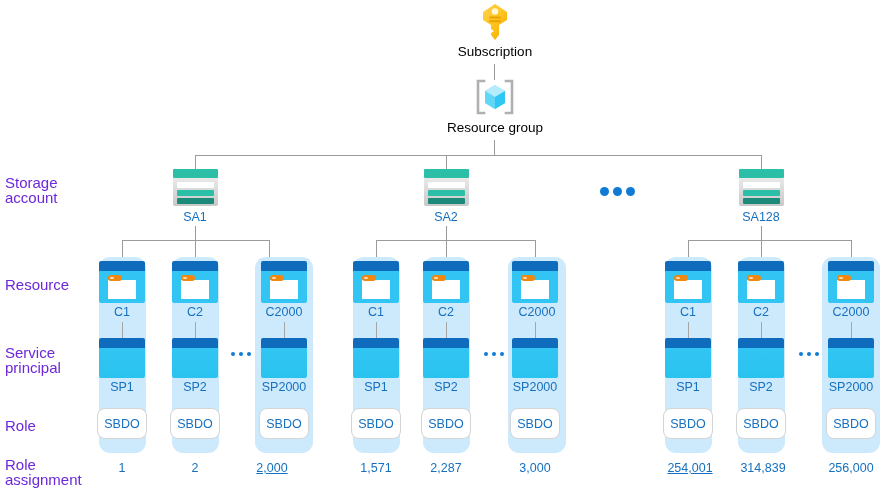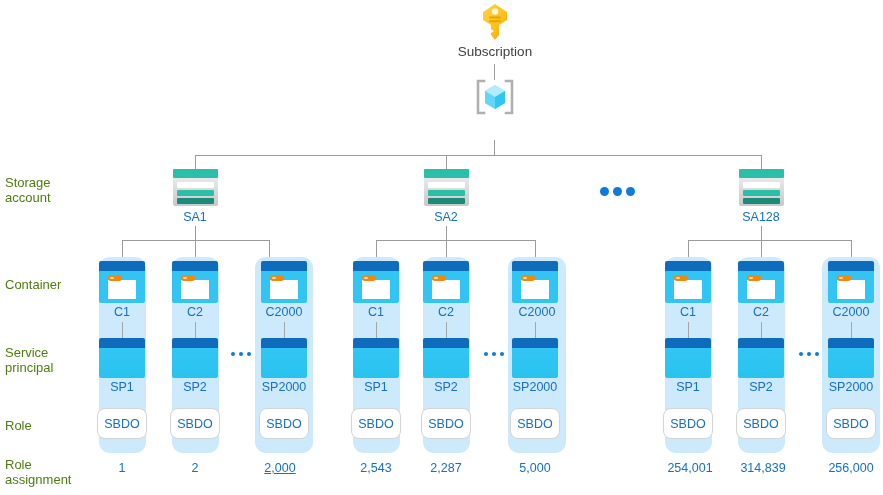--- a/index.html
+++ b/index.html
@@ -9,36 +9,36 @@
     background:#ffffff;
     font-family:"Liberation Sans","DejaVu Sans",sans-serif;
     color:#0078d4;
     overflow:hidden;
     position:relative;
   }
   #stage{position:absolute;left:0;top:0;width:883px;height:495px;}
   .row-label{
     position:absolute;
     left:5px;
-    color:#4d7c0f;
-    font-size:13px;
+    color:#6d28d9;
+    font-size:15px;
     line-height:15px;
     white-space:pre-line;
   }
   .node-caption{
     position:absolute;
     text-align:center;
     color:#1570c0;
     font-size:12.5px;
     line-height:15px;
   }
   .big-caption{
     position:absolute;
     text-align:center;
-    color:#404040;
+    color:#000000;
     font-size:13.5px;
     line-height:16px;
   }
 
   
   .vline{position:absolute;width:1px;background:#9b9b9b;}
   .hline{position:absolute;height:1px;background:#9b9b9b;}
   .vline-thin{position:absolute;width:1px;background:#a6a6a6;}
 
   
@@ -124,30 +124,31 @@
 
       <path d="M11 5 L5 5 L5 37 L11 37" stroke="#b0b0b0" stroke-width="2.6" fill="none" stroke-linecap="square"></path>
       <path d="M33 5 L39 5 L39 37 L33 37" stroke="#b0b0b0" stroke-width="2.6" fill="none" stroke-linecap="square"></path>
 
       <polygon points="22,9 32,15 32,27 22,33 12,27 12,15" fill="#8fe1fb"></polygon>
       <polygon points="22,9 32,15 22,21 12,15" fill="#b5ecfd"></polygon>
       <polygon points="22,21 32,15 32,27 22,33" fill="#2fc6f3"></polygon>
       <polygon points="22,21 12,15 12,27 22,33" fill="#62d6f7"></polygon>
     </svg>
   </div>
+  <div class="big-caption" style="left:415px;top:120px;width:160px;">Resource group</div>
 
   <div class="vline" style="left:494px;top:140px;height:16px;"></div>
   <div class="hline" style="left:195px;top:155px;width:567px;"></div>
   <div class="vline" style="left:195px;top:155px;height:14px;"></div>
   <div class="vline" style="left:446px;top:155px;height:14px;"></div>
   <div class="vline" style="left:761px;top:155px;height:14px;"></div>
 
   <div class="row-label" style="top:175px;">Storage
 account</div>
-  <div class="row-label" style="top:277px;">Container</div>
+  <div class="row-label" style="top:277px;">Resource</div>
   <div class="row-label" style="top:345px;">Service
 principal</div>
   <div class="row-label" style="top:418px;">Role</div>
   <div class="row-label" style="top:457px;">Role
 assignment</div>
 
   <div class="dots big" style="left:600px;top:187px;">
     <i></i>
       <i></i>
       <i></i>
@@ -220,21 +221,21 @@
         <div class="ct-tab-dot"></div>
     </div>
     <div class="node-caption" style="left:249px;top:305px;width:70px;">C2000</div>
     <div class="vline-thin" style="left:284px;top:322px;height:17px;"></div>
     <div class="sp-icon" style="left:261px;top:338px;">
       <div class="sp-head"></div>
         <div class="sp-body"></div>
     </div>
     <div class="node-caption" style="left:249px;top:380px;width:70px;">SP2000</div>
     <div class="role-box" style="left:259px;top:408px;">SBDO</div>
-    <div class="node-caption" style="left:240px;top:461px;width:80px;text-decoration:underline;">2,000</div>
+    <div class="node-caption" style="left:232px;top:461px;width:80px;text-decoration:underline;">2,000</div>
   </div>
 
   <div>
     <div class="sa-icon" style="left:424px;top:169px;">
       <div class="sa-top"></div>
         <div class="sa-body"></div>
       <div class="sa-bar w"></div>
         <div class="sa-bar m"></div>
         <div class="sa-bar d"></div>
     </div>
@@ -255,21 +256,21 @@
         <div class="ct-tab-dot"></div>
     </div>
     <div class="node-caption" style="left:341px;top:305px;width:70px;">C1</div>
     <div class="vline-thin" style="left:376px;top:322px;height:17px;"></div>
     <div class="sp-icon" style="left:353px;top:338px;">
       <div class="sp-head"></div>
         <div class="sp-body"></div>
     </div>
     <div class="node-caption" style="left:341px;top:380px;width:70px;">SP1</div>
     <div class="role-box" style="left:351px;top:408px;">SBDO</div>
-    <div class="node-caption" style="left:336px;top:461px;width:80px;">2,543</div>
+    <div class="node-caption" style="left:336px;top:461px;width:80px;">1,571</div>
 
     <div class="colpanel" style="left:423px;top:257px;width:47px;height:196px;"></div>
     <div class="ct-icon" style="left:423px;top:261px;">
       <div class="ct-head"></div>
         <div class="ct-body"></div>
       <div class="ct-page"></div>
         <div class="ct-tab"></div>
         <div class="ct-tab-dot"></div>
     </div>
     <div class="node-caption" style="left:411px;top:305px;width:70px;">C2</div>
@@ -297,21 +298,21 @@
         <div class="ct-tab-dot"></div>
     </div>
     <div class="node-caption" style="left:502px;top:305px;width:70px;">C2000</div>
     <div class="vline-thin" style="left:535px;top:322px;height:17px;"></div>
     <div class="sp-icon" style="left:512px;top:338px;">
       <div class="sp-head"></div>
         <div class="sp-body"></div>
     </div>
     <div class="node-caption" style="left:500px;top:380px;width:70px;">SP2000</div>
     <div class="role-box" style="left:510px;top:408px;">SBDO</div>
-    <div class="node-caption" style="left:495px;top:461px;width:80px;">5,000</div>
+    <div class="node-caption" style="left:495px;top:461px;width:80px;">3,000</div>
   </div>
 
   <div>
     <div class="sa-icon" style="left:739px;top:169px;">
       <div class="sa-top"></div>
         <div class="sa-body"></div>
       <div class="sa-bar w"></div>
         <div class="sa-bar m"></div>
         <div class="sa-bar d"></div>
     </div>
@@ -332,21 +333,21 @@
         <div class="ct-tab-dot"></div>
     </div>
     <div class="node-caption" style="left:653px;top:305px;width:70px;">C1</div>
     <div class="vline-thin" style="left:688px;top:322px;height:17px;"></div>
     <div class="sp-icon" style="left:665px;top:338px;">
       <div class="sp-head"></div>
         <div class="sp-body"></div>
     </div>
     <div class="node-caption" style="left:653px;top:380px;width:70px;">SP1</div>
     <div class="role-box" style="left:663px;top:408px;">SBDO</div>
-    <div class="node-caption" style="left:645px;top:461px;width:90px;">254,001</div>
+    <div class="node-caption" style="left:645px;top:461px;width:90px;text-decoration:underline;">254,001</div>
 
     <div class="colpanel" style="left:738px;top:257px;width:47px;height:196px;"></div>
     <div class="ct-icon" style="left:738px;top:261px;">
       <div class="ct-head"></div>
         <div class="ct-body"></div>
       <div class="ct-page"></div>
         <div class="ct-tab"></div>
         <div class="ct-tab-dot"></div>
     </div>
     <div class="node-caption" style="left:726px;top:305px;width:70px;">C2</div>

